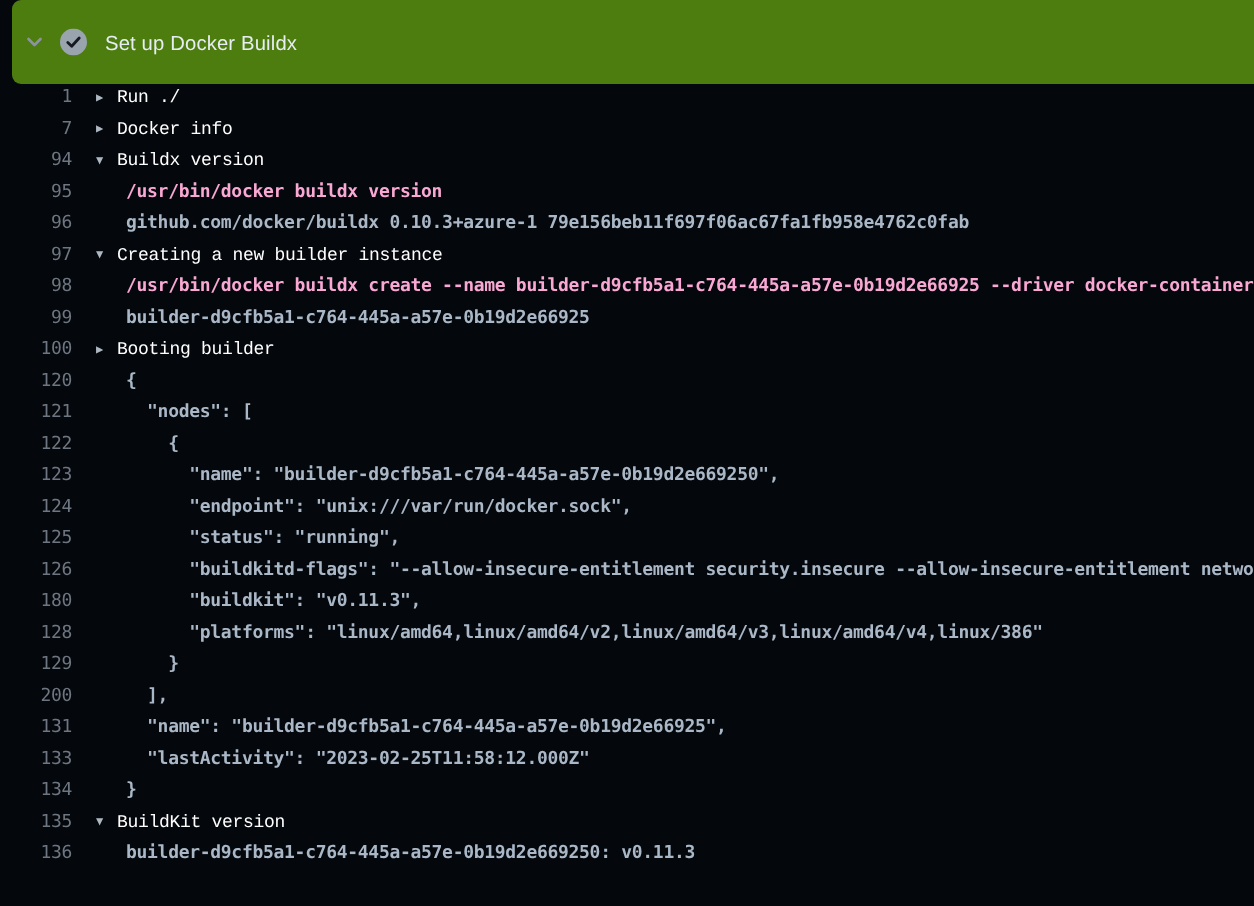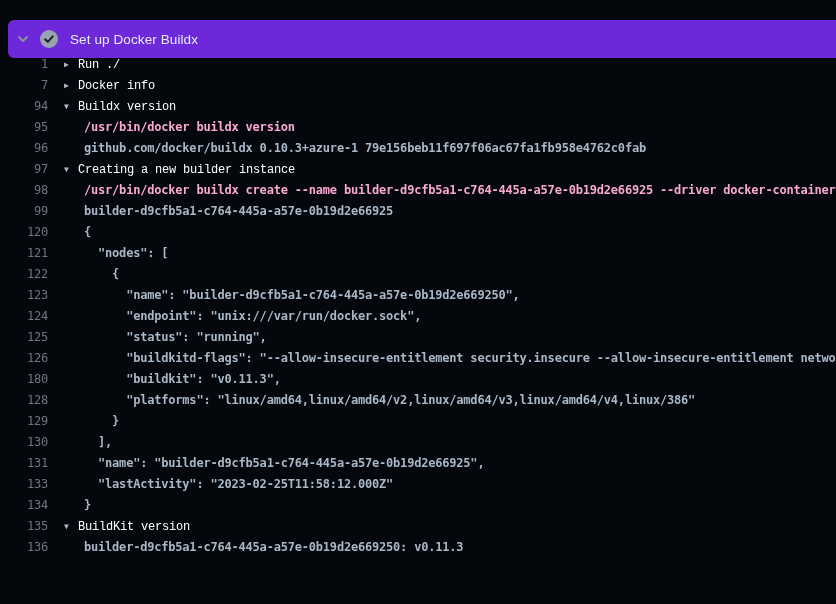--- a/index.html
+++ b/index.html
@@ -1,22 +1,22 @@
 <!DOCTYPE html>
 <html><head>
 <meta charset="utf-8">
 <style>
   * { box-sizing: border-box; margin: 0; padding: 0; }
   html, body { width: 836px; height: 604px; overflow: hidden; }
   body { background: #04070c; font-family: "Liberation Sans", sans-serif; }
   .page { position: relative; width: 836px; height: 604px; background: #04070c; }
 
   .step-header {
-    position: absolute; top: 20px; left: 8px; right: 0; height: 38px;
-    background: #6d28d9; border-radius: 6px 0 0 6px;
+    position: absolute; top: 0; left: 8px; right: 0; height: 56px;
+    background: #4d7c0f; border-radius: 6px 0 0 6px;
     display: flex; align-items: center; cursor: pointer;
   }
   .chev-btn { width: 30px; height: 38px; display: flex; align-items: center; justify-content: center; }
   .chev-btn svg { display: block; }
   .status-icon { width: 18px; height: 18px; margin: 0 12px 0 2px; display: flex; }
   .step-title { color: #e6edf3; font-size: 13.5px; font-weight: 400; letter-spacing: 0.1px; }
 
   .log {
     position: absolute; top: 45px; left: 0; right: 0; bottom: 0;
     padding-top: 9px; overflow: hidden;
@@ -61,31 +61,32 @@
 
   <div class="log" id="log">
       <div class="line"><a class="num">1</a><div class="content group"><span class="arrow">▶</span><span class="t-title">Run ./</span></div></div>
       <div class="line"><a class="num">7</a><div class="content group"><span class="arrow">▶</span><span class="t-title">Docker info</span></div></div>
       <div class="line"><a class="num">94</a><div class="content group"><span class="arrow">▼</span><span class="t-title">Buildx version</span></div></div>
       <div class="line"><a class="num">95</a><div class="content child"><span class="t-command">/usr/bin/docker buildx version</span></div></div>
       <div class="line"><a class="num">96</a><div class="content child"><span class="t-output">github.com/docker/buildx 0.10.3+azure-1 79e156beb11f697f06ac67fa1fb958e4762c0fab</span></div></div>
       <div class="line"><a class="num">97</a><div class="content group"><span class="arrow">▼</span><span class="t-title">Creating a new builder instance</span></div></div>
       <div class="line"><a class="num">98</a><div class="content child"><span class="t-command">/usr/bin/docker buildx create --name builder-d9cfb5a1-c764-445a-a57e-0b19d2e66925 --driver docker-container</span></div></div>
       <div class="line"><a class="num">99</a><div class="content child"><span class="t-output">builder-d9cfb5a1-c764-445a-a57e-0b19d2e66925</span></div></div>
+      <div class="line"><a class="num">100</a><div class="content group"><span class="arrow">▶</span><span class="t-title">Booting builder</span></div></div>
       <div class="line"><a class="num">120</a><div class="content child"><span class="t-output">{</span></div></div>
       <div class="line"><a class="num">121</a><div class="content child"><span class="t-output">  "nodes": [</span></div></div>
       <div class="line"><a class="num">122</a><div class="content child"><span class="t-output">    {</span></div></div>
       <div class="line"><a class="num">123</a><div class="content child"><span class="t-output">      "name": "builder-d9cfb5a1-c764-445a-a57e-0b19d2e669250",</span></div></div>
       <div class="line"><a class="num">124</a><div class="content child"><span class="t-output">      "endpoint": "unix:///var/run/docker.sock",</span></div></div>
       <div class="line"><a class="num">125</a><div class="content child"><span class="t-output">      "status": "running",</span></div></div>
       <div class="line"><a class="num">126</a><div class="content child"><span class="t-output">      "buildkitd-flags": "--allow-insecure-entitlement security.insecure --allow-insecure-entitlement network.host",</span></div></div>
       <div class="line"><a class="num">180</a><div class="content child"><span class="t-output">      "buildkit": "v0.11.3",</span></div></div>
       <div class="line"><a class="num">128</a><div class="content child"><span class="t-output">      "platforms": "linux/amd64,linux/amd64/v2,linux/amd64/v3,linux/amd64/v4,linux/386"</span></div></div>
       <div class="line"><a class="num">129</a><div class="content child"><span class="t-output">    }</span></div></div>
-      <div class="line"><a class="num">130</a><div class="content child"><span class="t-output">  ],</span></div></div>
+      <div class="line"><a class="num">200</a><div class="content child"><span class="t-output">  ],</span></div></div>
       <div class="line"><a class="num">131</a><div class="content child"><span class="t-output">  "name": "builder-d9cfb5a1-c764-445a-a57e-0b19d2e66925",</span></div></div>
       <div class="line"><a class="num">133</a><div class="content child"><span class="t-output">  "lastActivity": "2023-02-25T11:58:12.000Z"</span></div></div>
       <div class="line"><a class="num">134</a><div class="content child"><span class="t-output">}</span></div></div>
       <div class="line"><a class="num">135</a><div class="content group"><span class="arrow">▼</span><span class="t-title">BuildKit version</span></div></div>
       <div class="line"><a class="num">136</a><div class="content child"><span class="t-output">builder-d9cfb5a1-c764-445a-a57e-0b19d2e669250: v0.11.3</span></div></div>
     </div>
 
 </div>
 
 </body></html>

